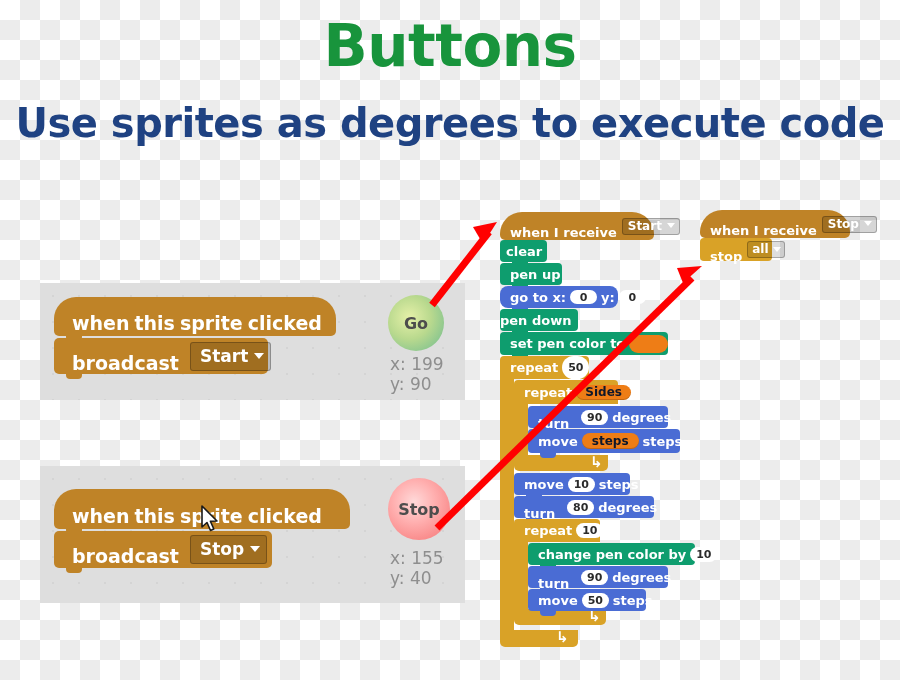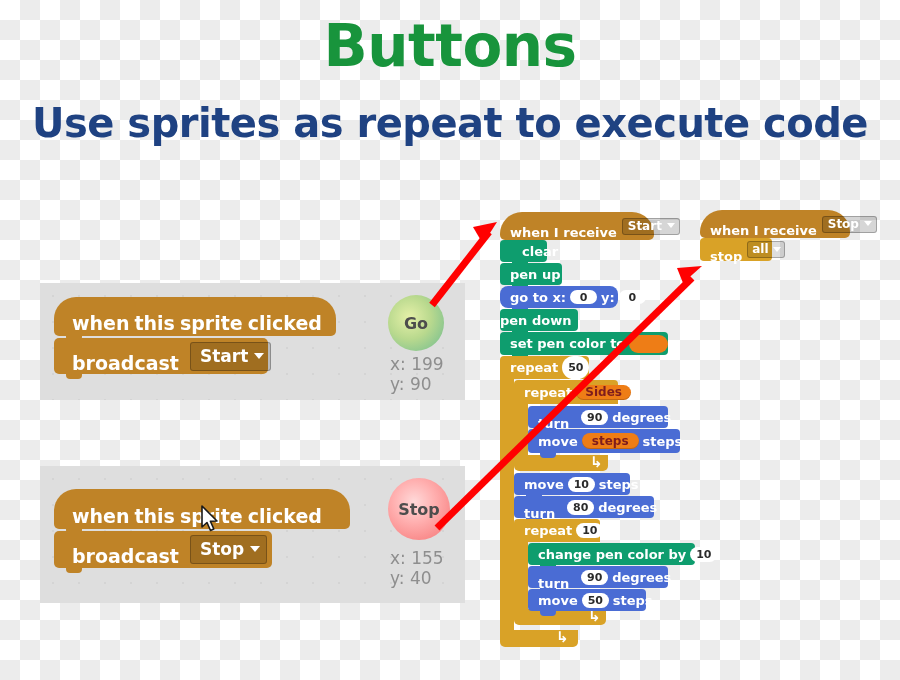--- a/index.html
+++ b/index.html
@@ -130,21 +130,21 @@
     padding: 0 6px;
     min-width: 15px;
     margin: 0 4px;
   }
   
   .var {
     display: inline-flex;
     align-items: center;
     justify-content: center;
     background: #ee7d16;
-    color: #7f1d1d;
+    color: #0f172a;
     border-radius: 999px;
     font-weight: bold;
     padding: 1px 11px 2px 11px;
     margin: 16px 4px;
     box-shadow: inset 0 -1px 0 rgba(0,0,0,0.18);
   }
   
   .swatch {
     display: inline-block;
     background: #ee7d16;
@@ -216,21 +216,21 @@
     position: absolute;
     left: 0; top: 0;
     width: 900px; height: 680px;
     pointer-events: none;
   }
 </style>
 </head>
 <body>
 
 <div id="title">Buttons</div>
-<div id="subtitle">Use sprites as repeat to execute code</div>
+<div id="subtitle">Use sprites as degrees to execute code</div>
 
 <div id="panel-go" class="sprite-panel"></div>
 
 <div class="blk c-event hat notch-bot" style="left:54px; top:297px; width:282px; height:39px; font-size:19px; padding-left:18px;">
   <span class="w">when</span>
   <span class="w">this</span>
   <span class="w">sprite</span>
   <span class="w">clicked</span>
 </div>
 
@@ -280,21 +280,21 @@
 </svg>
 
 <div class="blk c-event hat notch-bot" style="left:500px; top:212px; width:154px; height:28px; font-size:13px; padding-left:10px;">
   <span class="w">when I receive</span>
   <span class="drop" style="font-size:12px; padding:0px 4px 1px 5px;">
     <span>Start</span>
     <span class="tri" style="border-left-width:4px;border-right-width:4px;border-top-width:5px;margin-left:5px;"></span>
   </span>
 </div>
 
-<div class="blk c-pen notch-bot" style="left:500px; top:240px; width:47px; height:22px; font-size:13px; padding-left:22px; border-radius:4px;">
+<div class="blk c-pen notch-bot" style="left:500px; top:240px; width:47px; height:22px; font-size:13px; padding-left:6px; border-radius:4px;">
   <span>clear</span>
 </div>
 
 <div class="blk c-pen notch-bot" style="left:500px; top:263px; width:62px; height:22px; font-size:13px; padding-left:10px; border-radius:4px;">
   <span>pen up</span>
 </div>
 
 <div class="blk c-mot notch-bot" style="left:500px; top:286px; width:118px; height:22px; font-size:13px; padding-left:10px; border-radius:8px;">
   <span>go to x:</span>
   <span class="num" style="font-size:11px; height:14px;">0</span>

